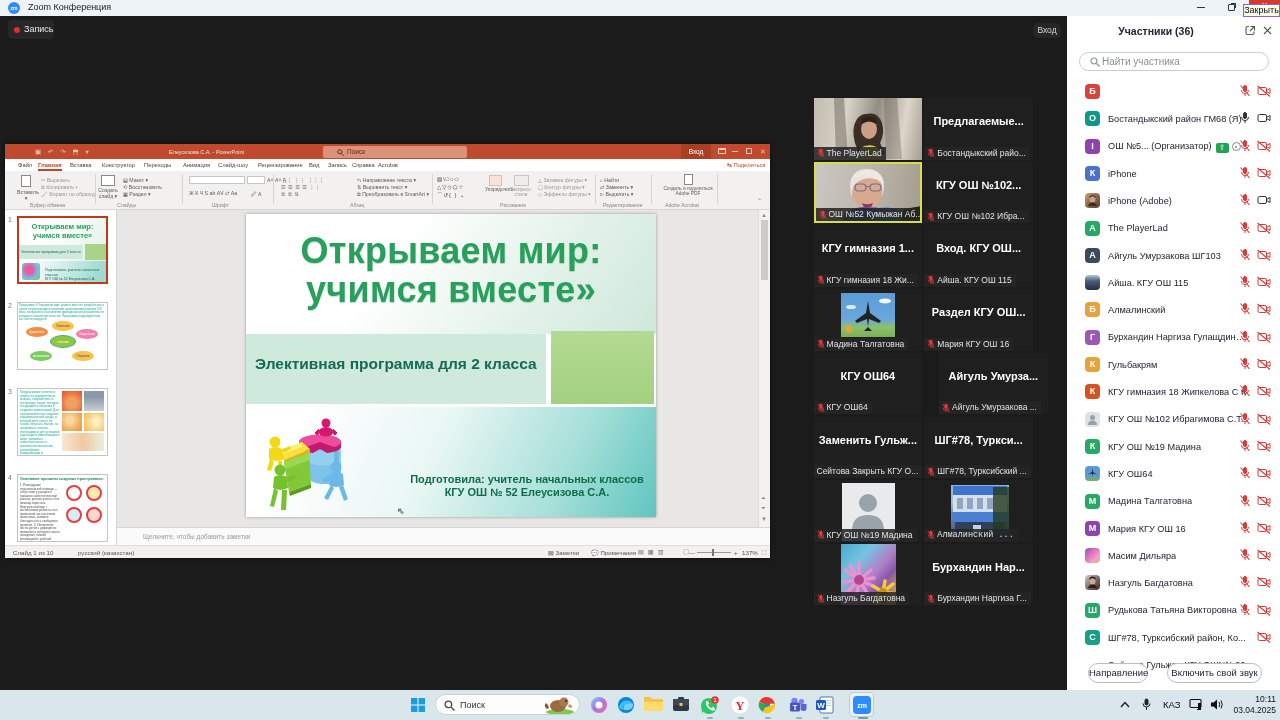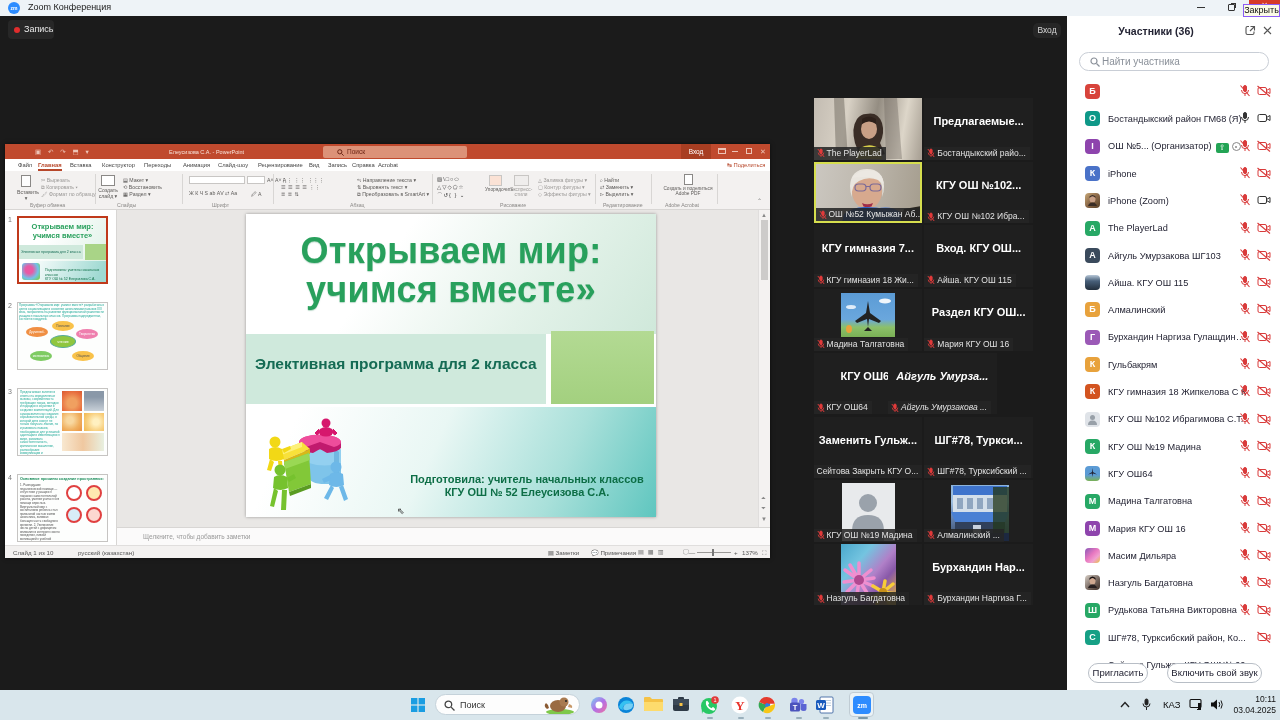--- a/index.html
+++ b/index.html
@@ -364,21 +364,21 @@
             <g stroke="#e23b3b" fill="#e23b3b">
               <rect x="3.5" y="1" width="3" height="6" rx="1.5"></rect>
               <path d="M1.5 5.5 Q1.5 9 5 9 Q8.5 9 8.5 5.5" fill="none" stroke-width="1"></path>
               <line x1="5" y1="9" x2="5" y2="11" stroke-width="1"></line>
               <line x1="1" y1="1" x2="9" y2="11" stroke-width="1.2"></line>
             </g>
           </svg>КГУ ОШ №102 Ибра...</div>
     </div>
 
     <div class="tile" style="left:813.5px;top:225.4px;">
-      <div class="cname">КГУ гимназия 7...</div>
+      <div class="cname">КГУ гимназия 1...</div>
       <div class="lbl"><svg class="micr" viewBox="0 0 10 12">
             <g stroke="#e23b3b" fill="#e23b3b">
               <rect x="3.5" y="1" width="3" height="6" rx="1.5"></rect>
               <path d="M1.5 5.5 Q1.5 9 5 9 Q8.5 9 8.5 5.5" fill="none" stroke-width="1"></path>
               <line x1="5" y1="9" x2="5" y2="11" stroke-width="1"></line>
               <line x1="1" y1="1" x2="9" y2="11" stroke-width="1.2"></line>
             </g>
           </svg>КГУ гимназия 18  Жи...</div>
     </div>
     <div class="tile" style="left:924.3px;top:225.4px;">
@@ -427,21 +427,21 @@
       <div class="cname">КГУ ОШ64</div>
       <div class="lbl"><svg class="micr" viewBox="0 0 10 12">
             <g stroke="#e23b3b" fill="#e23b3b">
               <rect x="3.5" y="1" width="3" height="6" rx="1.5"></rect>
               <path d="M1.5 5.5 Q1.5 9 5 9 Q8.5 9 8.5 5.5" fill="none" stroke-width="1"></path>
               <line x1="5" y1="9" x2="5" y2="11" stroke-width="1"></line>
               <line x1="1" y1="1" x2="9" y2="11" stroke-width="1.2"></line>
             </g>
           </svg>КГУ ОШ64</div>
     </div>
-    <div class="tile" style="left:888px;top:352.8px;font-style:italic;">
+    <div class="tile" style="left:939px;top:352.8px;">
       <div class="cname">Айгуль Умурза...</div>
       <div class="lbl"><svg class="micr" viewBox="0 0 10 12">
             <g stroke="#e23b3b" fill="#e23b3b">
               <rect x="3.5" y="1" width="3" height="6" rx="1.5"></rect>
               <path d="M1.5 5.5 Q1.5 9 5 9 Q8.5 9 8.5 5.5" fill="none" stroke-width="1"></path>
               <line x1="5" y1="9" x2="5" y2="11" stroke-width="1"></line>
               <line x1="1" y1="1" x2="9" y2="11" stroke-width="1.2"></line>
             </g>
           </svg>Айгуль Умурзакова ...</div>
     </div>
@@ -471,21 +471,21 @@
       </div>
       <div class="lbl"><svg class="micr" viewBox="0 0 10 12">
             <g stroke="#e23b3b" fill="#e23b3b">
               <rect x="3.5" y="1" width="3" height="6" rx="1.5"></rect>
               <path d="M1.5 5.5 Q1.5 9 5 9 Q8.5 9 8.5 5.5" fill="none" stroke-width="1"></path>
               <line x1="5" y1="9" x2="5" y2="11" stroke-width="1"></line>
               <line x1="1" y1="1" x2="9" y2="11" stroke-width="1.2"></line>
             </g>
           </svg>КГУ ОШ №19 Мадина</div>
     </div>
-    <div class="tile" style="left:924.3px;top:480.2px;">
+    <div class="tile" style="left:924.3px;top:480.2px;font-family:Liberation Mono, monospace;">
       <div class="abs" style="left:27px;top:5px;width:58px;height:56px;background:linear-gradient(180deg,#8cb4dc 0%,#a0c0e0 30%,#6888b8 55%,#36455c 100%);">
         <svg width="58" height="56" viewBox="0 0 58 56">
           <rect x="2" y="1" width="54" height="9" fill="#3f74cc"></rect>
           <rect x="2" y="10" width="54" height="17" fill="#d4dfea"></rect>
           <rect x="6" y="13" width="6" height="11" fill="#90a6c0"></rect>
             <rect x="16" y="13" width="6" height="11" fill="#90a6c0"></rect>
             <rect x="26" y="13" width="6" height="11" fill="#90a6c0"></rect>
             <rect x="36" y="13" width="6" height="11" fill="#90a6c0"></rect>
           <path d="M0 27 L58 27 L54 37 L4 37 Z" fill="#4a80d4"></path>
           <rect x="4" y="37" width="50" height="11" fill="#31405a"></rect>
@@ -602,21 +602,21 @@
               <g stroke="#d93b3b" fill="none">
                 <rect x="1" y="2.5" width="8.5" height="7" rx="1.5" stroke-width="1"></rect>
                 <path d="M9.5 5.5 L13 3.5 L13 8.5 L9.5 6.5" stroke-width="1"></path>
                 <line x1="0.5" y1="1" x2="13" y2="11.5" stroke-width="1.1"></line>
               </g>
             </svg>
           </div>
         </div>
 <div class="prow" style="top:143.9px;">
           <div class="pav" style="background:#4a72c8;">К</div>
-          <div class="pname">iPhone (Zoom)</div>
+          <div class="pname">iPhone (Adobe)</div>
           <div class="picons">
             <svg width="10" height="12" viewBox="0 0 10 12">
               <g stroke="#d93b3b" fill="#d93b3b">
                 <rect x="3.5" y="0.5" width="3" height="6" rx="1.5"></rect>
                 <path d="M1.5 5 Q1.5 8.6 5 8.6 Q8.5 8.6 8.5 5" fill="none" stroke-width="1"></path>
                 <line x1="5" y1="8.6" x2="5" y2="11" stroke-width="1"></line>
                 <line x1="0.5" y1="0.5" x2="9.5" y2="11" stroke-width="1.1"></line>
               </g>
             </svg>
             <svg width="14" height="12" viewBox="0 0 14 12">
@@ -983,21 +983,21 @@
             <svg width="14" height="12" viewBox="0 0 14 12">
               <g stroke="#d93b3b" fill="none">
                 <rect x="1" y="2.5" width="8.5" height="7" rx="1.5" stroke-width="1"></rect>
                 <path d="M9.5 5.5 L13 3.5 L13 8.5 L9.5 6.5" stroke-width="1"></path>
                 <line x1="0.5" y1="1" x2="13" y2="11.5" stroke-width="1.1"></line>
               </g>
             </svg>
           </div>
         </div>
 </div>
-    <div class="pbtn" style="left:21px; top:647px; width:60px;">Пригласить</div>
+    <div class="pbtn" style="left:21px; top:647px; width:60px;">Направление</div>
     <div class="pbtn" style="left:100px; top:647px; width:95px;">Включить свой звук</div>
     <svg class="abs" style="left:1176px;top:-6px" width="0" height="0"></svg>
     <svg class="abs" style="left:178px;top:9px;" width="11" height="11" viewBox="0 0 11 11">
         <path d="M4 1.5 L2.5 1.5 Q1 1.5 1 3 L1 8 Q1 9.5 2.5 9.5 L7.5 9.5 Q9 9.5 9 8 L9 6.5" fill="none" stroke="#555" stroke-width="1.1"></path>
         <path d="M5.5 1.5 L9.5 1.5 L9.5 5.5 M9.5 1.5 L5 6" fill="none" stroke="#555" stroke-width="1.1"></path>
       </svg>
     <svg class="abs" style="left:196px;top:10px;" width="9" height="9" viewBox="0 0 9 9">
         <path d="M1 1 L8 8 M8 1 L1 8" stroke="#555" stroke-width="1.1"></path>
       </svg>
   </div>

